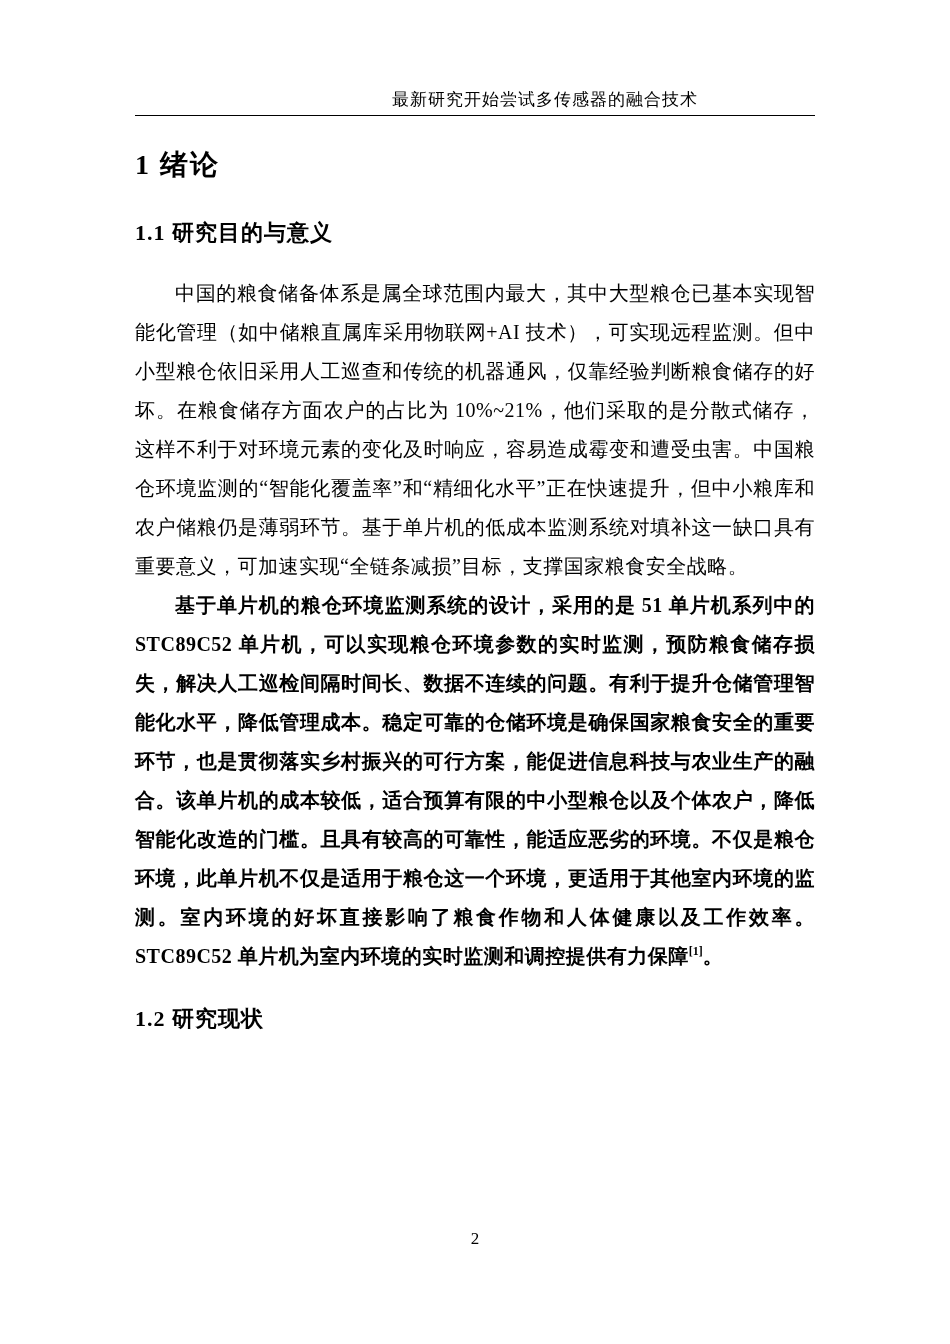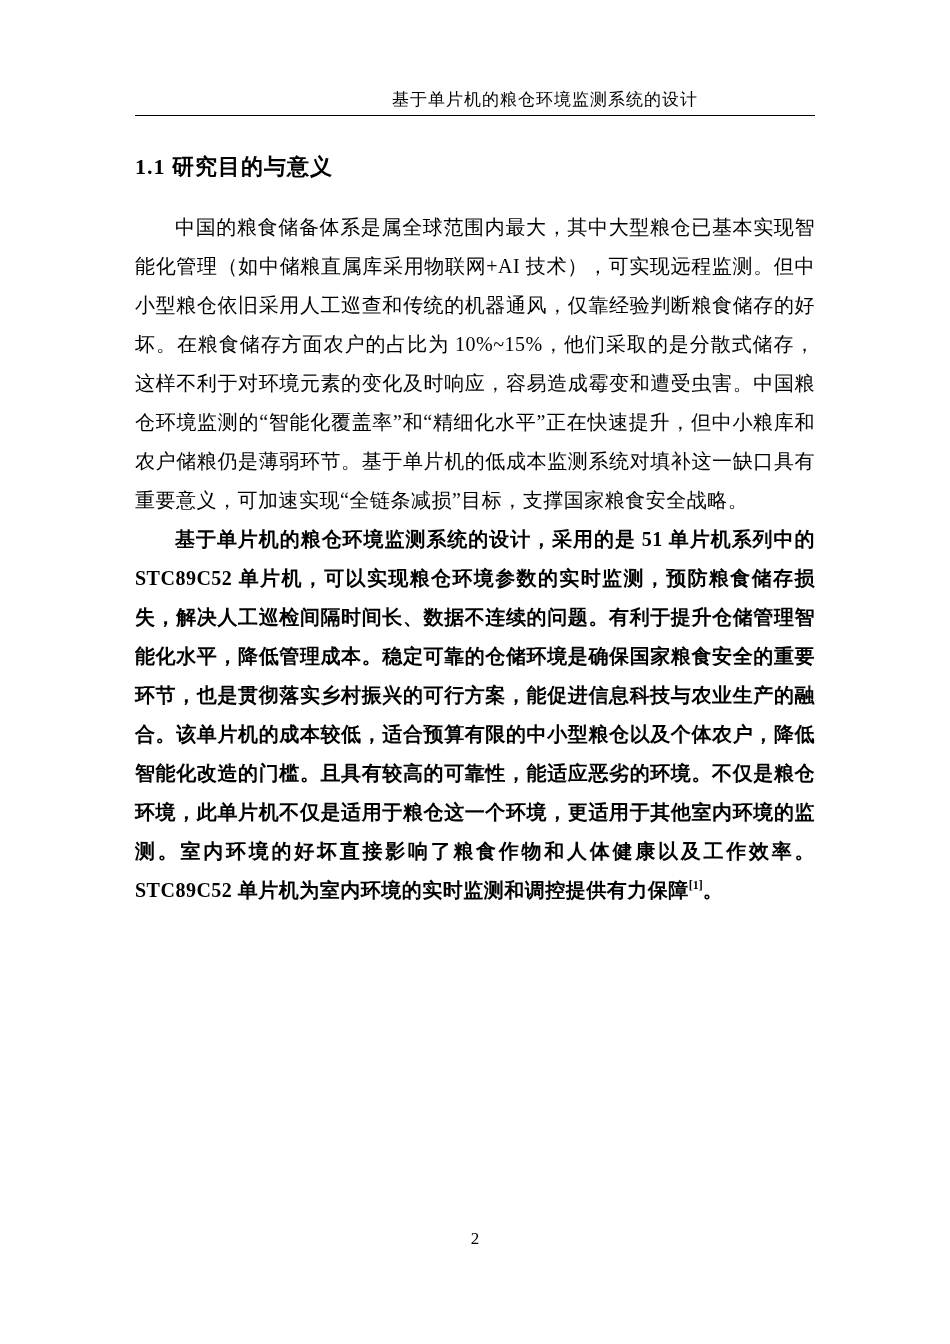--- a/index.html
+++ b/index.html
@@ -74,29 +74,31 @@
     text-align: center;
     font-size: 17px;
   }
 </style>
 </head>
 <body>
 
 <div class="page">
 
   <div class="header">
-    <span class="running-title">基于单片机的粮仓环境监测系统的设计</span>
+    <span class="running-title">最新研究开始尝试多传感器的融合技术</span>
   </div>
 
+  <h1 class="chapter-title">1 绪论</h1>
 
   <h2 class="section-title">1.1 研究目的与意义</h2>
 
-  <p class="body-para">中国的粮食储备体系是属全球范围内最大，其中大型粮仓已基本实现智能化管理（如中储粮直属库采用物联网+AI 技术），可实现远程监测。但中小型粮仓依旧采用人工巡查和传统的机器通风，仅靠经验判断粮食储存的好坏。在粮食储存方面农户的占比为 10%~15%，他们采取的是分散式储存，这样不利于对环境元素的变化及时响应，容易造成霉变和遭受虫害。中国粮仓环境监测的“智能化覆盖率”和“精细化水平”正在快速提升，但中小粮库和农户储粮仍是薄弱环节。基于单片机的低成本监测系统对填补这一缺口具有重要意义，可加速实现“全链条减损”目标，支撑国家粮食安全战略。</p>
+  <p class="body-para">中国的粮食储备体系是属全球范围内最大，其中大型粮仓已基本实现智能化管理（如中储粮直属库采用物联网+AI 技术），可实现远程监测。但中小型粮仓依旧采用人工巡查和传统的机器通风，仅靠经验判断粮食储存的好坏。在粮食储存方面农户的占比为 10%~21%，他们采取的是分散式储存，这样不利于对环境元素的变化及时响应，容易造成霉变和遭受虫害。中国粮仓环境监测的“智能化覆盖率”和“精细化水平”正在快速提升，但中小粮库和农户储粮仍是薄弱环节。基于单片机的低成本监测系统对填补这一缺口具有重要意义，可加速实现“全链条减损”目标，支撑国家粮食安全战略。</p>
 
   <p class="body-para"><span>基于单片机的粮仓环境监测系统的设计，采用的是 51 单片机系列中的 STC89C52 单片机，可以实现粮仓环境参数的实时监测，预防粮食储存损失，解决人工巡检间隔时间长、数据不连续的问题。有利于提升仓储管理智能化水平，降低管理成本。稳定可靠的仓储环境是确保国家粮食安全的重要环节，也是贯彻落实乡村振兴的可行方案，能促进信息科技与农业生产的融合。该单片机的成本较低，适合预算有限的中小型粮仓以及个体农户，降低智能化改造的门槛。且具有较高的可靠性，能适应恶劣的环境。不仅是粮仓环境，此单片机不仅是适用于粮仓这一个环境，更适用于其他室内环境的监测。室内环境的好坏直接影响了粮食作物和人体健康以及工作效率。STC89C52 单片机为室内环境的实时监测和调控提供有力保障</span><sup class="cite">[1]</sup><span>。</span></p>
 
+  <h2 class="section-title s2">1.2 研究现状</h2>
 
 
   <div class="footer">
     <span>2</span>
   </div>
 
 </div>
 
 </body></html>

